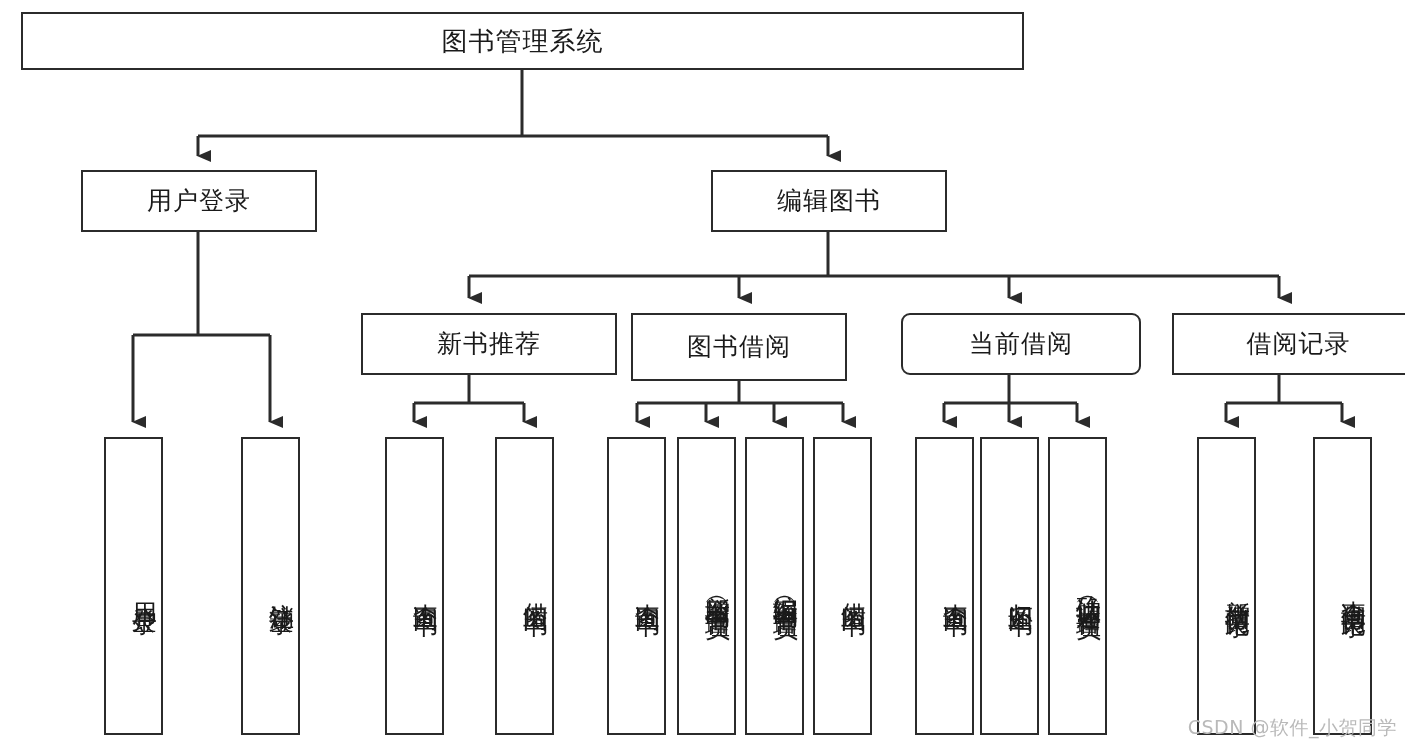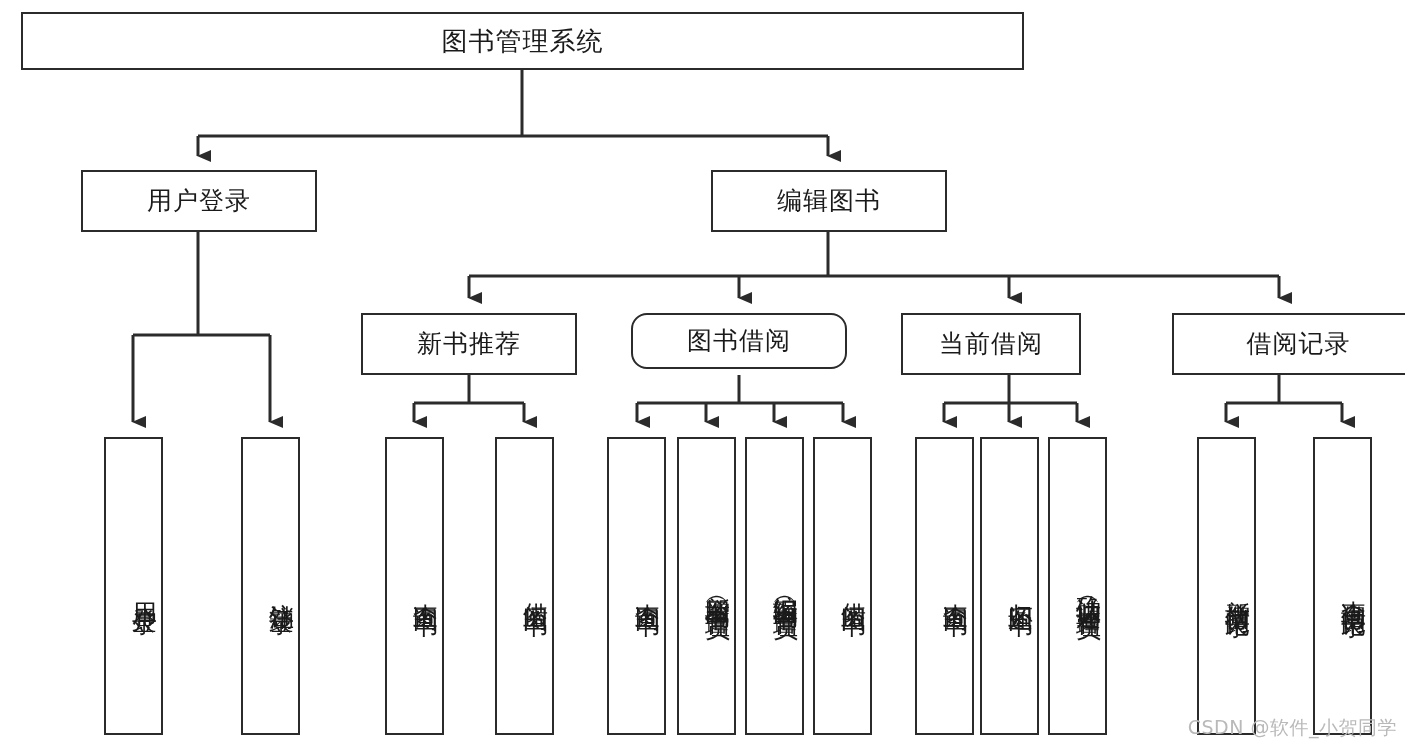--- a/index.html
+++ b/index.html
@@ -130,27 +130,27 @@
     <span>图书管理系统</span>
   </div>
 
   <div class="node horiz" style="left:81px;top:170px;width:236px;height:62px;">
     <span>用户登录</span>
   </div>
   <div class="node horiz" style="left:711px;top:170px;width:236px;height:62px;">
     <span>编辑图书</span>
   </div>
 
-  <div class="node horiz" style="left:361px;top:313px;width:216px;height:62px;">
+  <div class="node horiz" style="left:361px;top:313px;width:256px;height:62px;">
     <span>新书推荐</span>
   </div>
-  <div class="node horiz" style="left:631px;top:313px;width:216px;height:56px;border-radius:16px;">
+  <div class="node horiz" style="left:631px;top:313px;width:216px;height:68px;">
     <span>图书借阅</span>
   </div>
-  <div class="node horiz" style="left:901px;top:313px;width:180px;height:62px;">
+  <div class="node horiz" style="left:901px;top:313px;width:240px;height:62px;border-radius:9px;">
     <span>当前借阅</span>
   </div>
   <div class="node horiz" style="left:1172px;top:313px;width:253px;height:62px;">
     <span>借阅记录</span>
   </div>
 
   <div class="node vert" style="left:104px;top:437px;width:59px;height:298px;">
     <span class="vlabel">用户登录</span>
   </div>
   <div class="node vert" style="left:241px;top:437px;width:59px;height:298px;">

